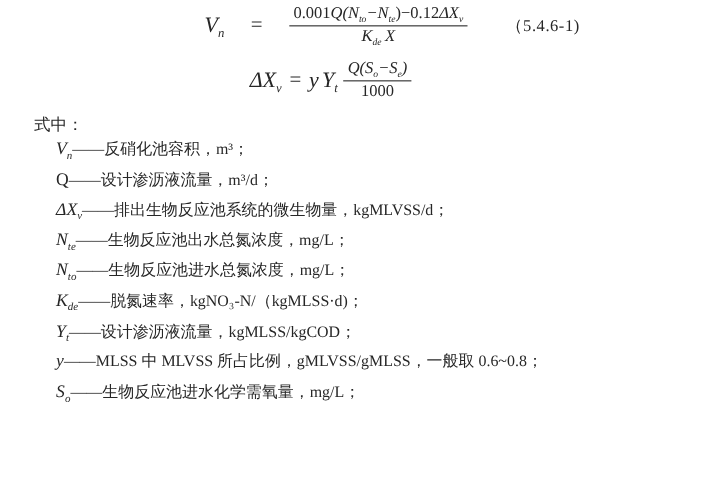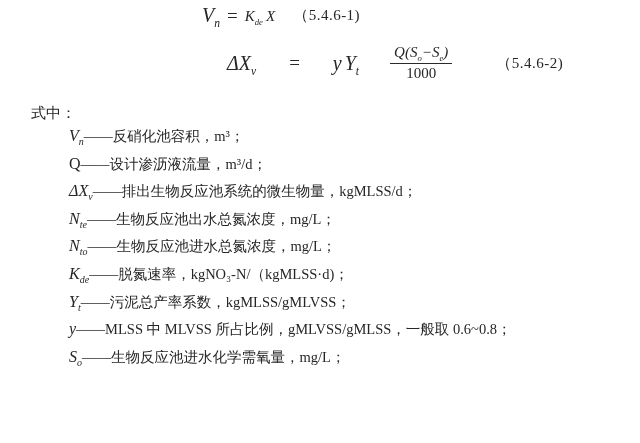--- a/index.html
+++ b/index.html
@@ -39,61 +39,61 @@
     font-style:normal;
   }
   .legend-intro{
     position:absolute;
     left:31px;top:104px;
     font-size:15px;
     font-family:"Liberation Serif","DejaVu Serif",serif;
   }
   .defs{
     position:absolute;
-    left:69px;top:122px;
+    left:51px;top:122px;
   }
   .def-row{
     height:27.6px;
     line-height:27.6px;
     white-space:nowrap;
   }
   .sym{font-size:16px;}
   .sym .b{font-style:italic;}
   .sym.up .b{font-style:normal;}
   .sym sub{font-style:italic;font-size:10px;}
   .desc{font-size:14.5px;}
 </style>
 </head>
 <body>
 
-<div class="formula" style="left:202px;top:4px;">
+<div class="formula" style="left:186px;top:4px;gap:17px;">
   <span><span class="it">V</span><sub class="it">n</sub></span>
   <span class="eq">=</span>
   <span class="frac">
+    <span class="num"><span>0.001</span><span class="it">Q(N</span><sub class="it">to</sub><span class="it">−N</span><sub class="it">te</sub><span>)−0.12</span><span class="it">ΔX</span><sub class="it">v</sub></span>
     <span class="den"><span class="it">K</span><sub class="it">de</sub><span class="it sp">X</span></span>
   </span>
   <span class="f-label">（5.4.6-1)</span>
 </div>
 
-<div class="formula" style="left:227px;top:44px;gap:26px;">
+<div class="formula" style="left:227px;top:54px;">
   <span><span class="it">ΔX</span><sub class="it">v</sub></span>
   <span class="eq">=</span>
   <span><span class="it">y</span><span class="it sp">Y</span><sub class="it">t</sub></span>
   <span class="frac" style="margin-left:5px;">
     <span class="num"><span class="it">Q(S</span><sub class="it">o</sub><span class="it">−S</span><sub class="it">e</sub><span class="it">)</span></span>
     <span class="den">1000</span>
   </span>
-  <span class="f-label">（5.4.6-2)</span>
 </div>
 
 <div class="legend-intro">式中：</div>
 
 <div class="defs">
   <div class="def-row"><span class="sym"><span class="b">V</span><sub>n</sub></span><span class="desc">——反硝化池容积，m³；</span></div>
   <div class="def-row"><span class="sym up"><span class="b">Q</span><sub></sub></span><span class="desc">——设计渗沥液流量，m³/d；</span></div>
-  <div class="def-row"><span class="sym"><span class="b">ΔX</span><sub>v</sub></span><span class="desc">——排出生物反应池系统的微生物量，kgMLSS/d；</span></div>
+  <div class="def-row"><span class="sym"><span class="b">ΔX</span><sub>v</sub></span><span class="desc">——排出生物反应池系统的微生物量，kgMLVSS/d；</span></div>
   <div class="def-row"><span class="sym"><span class="b">N</span><sub>te</sub></span><span class="desc">——生物反应池出水总氮浓度，mg/L；</span></div>
   <div class="def-row"><span class="sym"><span class="b">N</span><sub>to</sub></span><span class="desc">——生物反应池进水总氮浓度，mg/L；</span></div>
   <div class="def-row"><span class="sym"><span class="b">K</span><sub>de</sub></span><span class="desc">——脱氮速率，kgNO₃-N/（kgMLSS·d)；</span></div>
-  <div class="def-row"><span class="sym"><span class="b">Y</span><sub>t</sub></span><span class="desc">——污泥总产率系数，kgMLSS/gMLVSS；</span></div>
+  <div class="def-row"><span class="sym"><span class="b">Y</span><sub>t</sub></span><span class="desc">——设计渗沥液流量，kgMLSS/kgCOD；</span></div>
   <div class="def-row"><span class="sym"><span class="b">y</span><sub></sub></span><span class="desc">——MLSS 中 MLVSS 所占比例，gMLVSS/gMLSS，一般取 0.6~0.8；</span></div>
   <div class="def-row"><span class="sym"><span class="b">S</span><sub>o</sub></span><span class="desc">——生物反应池进水化学需氧量，mg/L；</span></div>
 </div>
 
 </body></html>

